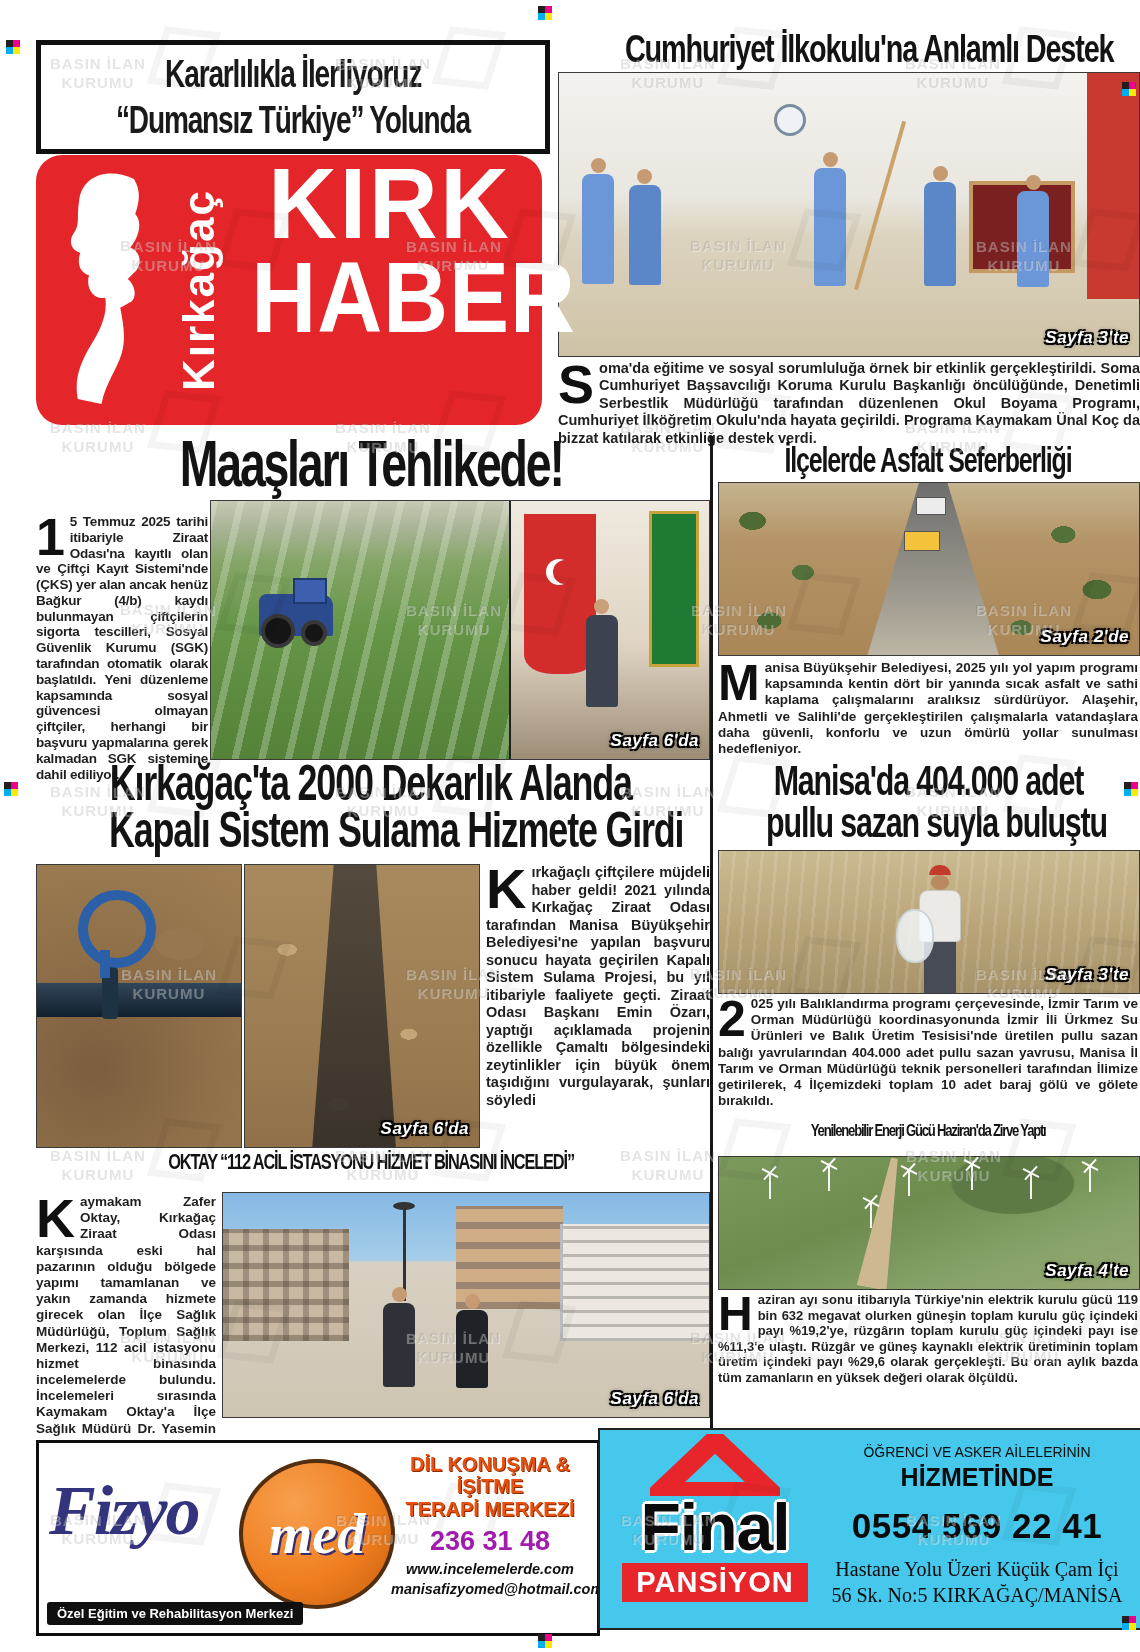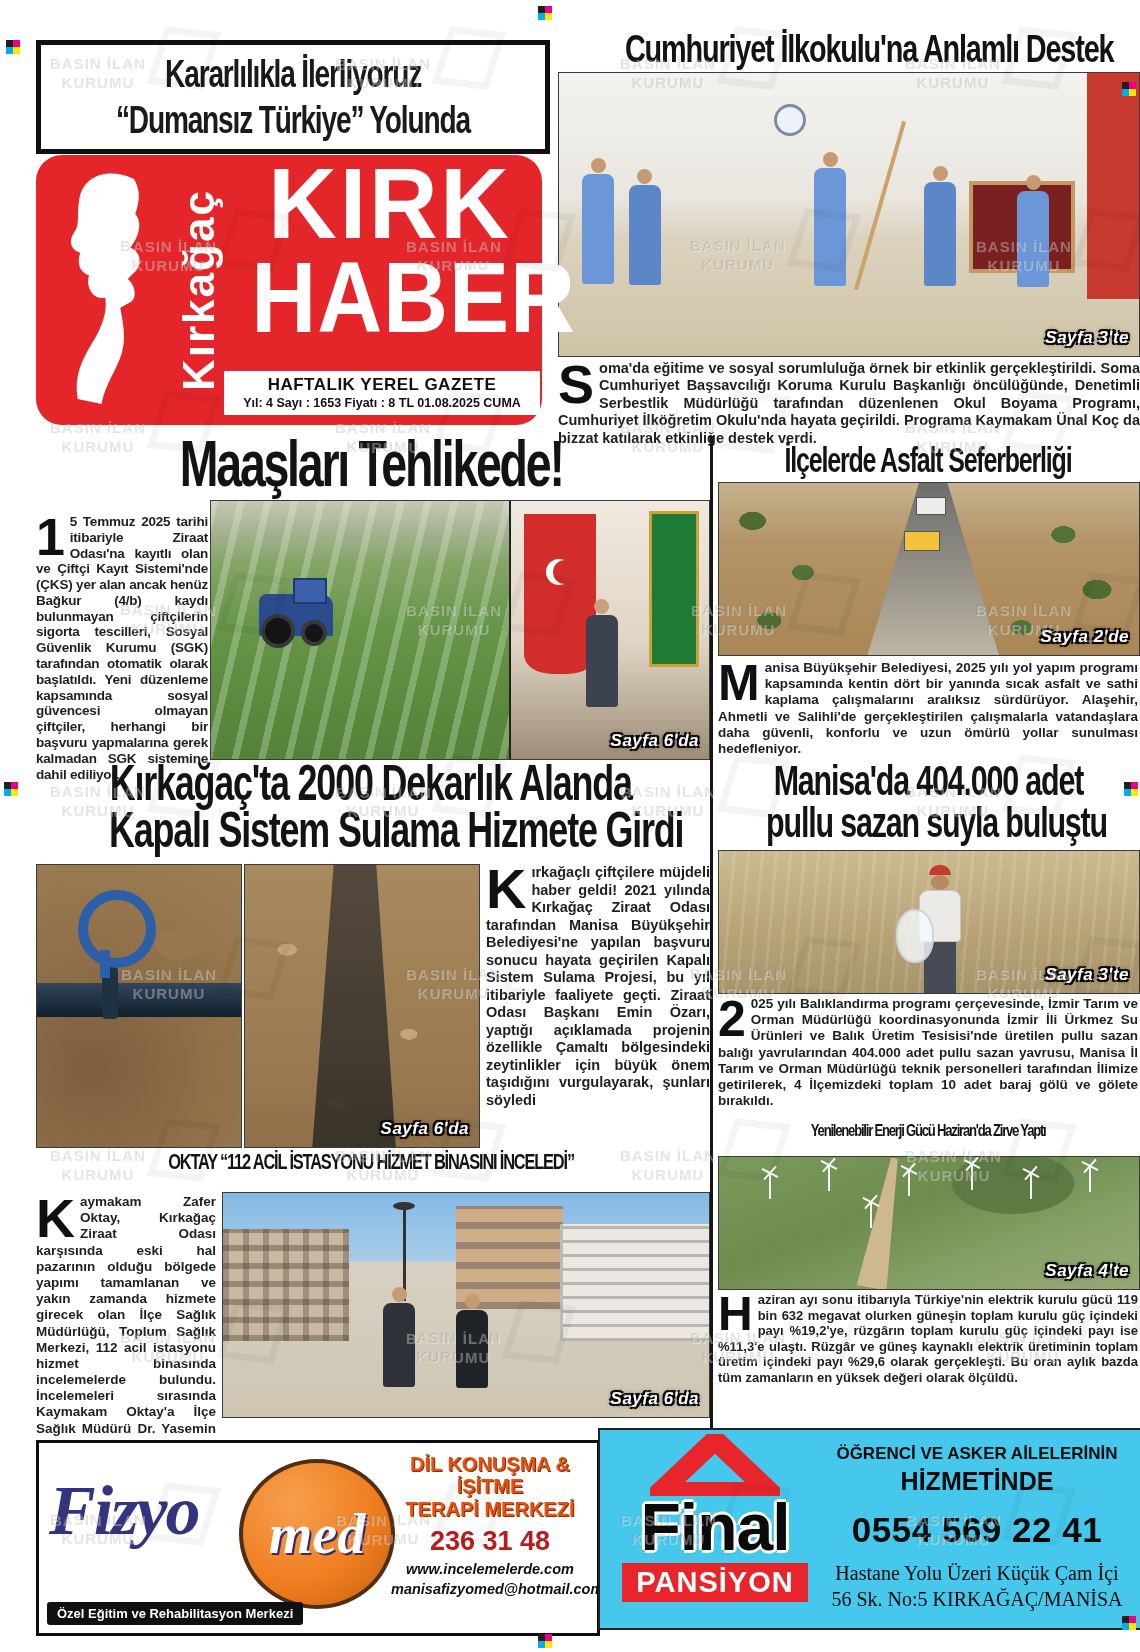--- a/index.html
+++ b/index.html
@@ -128,34 +128,34 @@
       border:3px solid #0d0d0d;z-index:2;}
   .fz-brand{position:absolute;left:10px;top:28px;font-family:"Liberation Serif",serif;font-style:italic;
       font-weight:700;font-size:70px;color:#34347e;letter-spacing:-2px;}
   .fz-circle{position:absolute;left:200px;top:16px;width:148px;height:142px;border-radius:50%;
       background:radial-gradient(circle at 34% 28%,#f7a04e,#ef7d1f 58%,#c45f0e 100%);
       border:4px solid #512e10;display:flex;align-items:center;justify-content:center;}
   .fz-med{font-family:"Liberation Serif",serif;font-style:italic;font-weight:700;font-size:56px;color:#fff;
       text-shadow:2px 2px 0 #3a2a6e;}
   .fz-right{position:absolute;left:352px;top:10px;width:198px;text-align:center;}
   .fz-l1,.fz-l2{font-weight:900;font-size:20px;line-height:1.12;color:#e8500f;text-shadow:1px 1px 0 #8c2c00;}
-  .fz-phone{font-weight:900;font-size:27px;color:#b91c1c;margin-top:6px;}
+  .fz-phone{font-weight:900;font-size:27px;color:#a21caf;margin-top:6px;}
   .fz-web,.fz-mail{font-weight:800;font-size:14.5px;font-style:italic;color:#101010;margin-top:4px;}
   .fz-foot{position:absolute;left:8px;bottom:8px;background:#101010;color:#fff;font-size:13px;font-weight:800;
       padding:4px 10px;border-radius:3px;}
   .ad-final{position:absolute;left:598px;top:1428px;width:541px;height:198px;background:#45c8ec;
       border:2px solid #222;z-index:2;}
   .fn-left{position:absolute;left:10px;top:4px;width:210px;text-align:center;}
   .fn-roof{display:block;margin:0 auto;}
   .fn-brand{font-size:66px;font-weight:900;color:#0b0b0b;line-height:.95;letter-spacing:-1px;
       text-shadow:-3px 0 #fff,3px 0 #fff,0 -3px #fff,0 3px #fff,-2px -2px #fff,2px 2px #fff;}
   .fn-sub{display:inline-block;background:#e8252b;color:#fff;font-weight:900;font-size:29px;
       padding:3px 14px;letter-spacing:1px;margin-top:4px;}
   .fn-right{position:absolute;left:222px;top:14px;width:310px;text-align:center;color:#0b0b0b;}
-  .fn-l1{font-size:17px;font-weight:700;}
+  .fn-l1{font-size:14px;font-weight:400;}
   .fn-l2{font-size:25px;font-weight:900;margin-top:3px;}
   .fn-phone{font-size:35px;font-weight:900;margin-top:14px;letter-spacing:.5px;}
   .fn-addr{font-family:"Liberation Serif",serif;font-size:20px;margin-top:10px;line-height:1.3;}
 </style>
 </head>
 <body>
 
 <div class="page">
 
   <div id="watermarks">
@@ -354,24 +354,20 @@
   </div>
 
   <div class="logo">
     <svg style="position:absolute;left:8px;top:8px" width="150" height="252" viewBox="0 0 120 200">
       <path fill="#ffffff" d="M72 12 C50 2 30 10 28 30 C26 42 29 48 24 55 C19 62 22 69 29 71 C26 80 29 87 36 89 C33 100 40 109 49 107 C51 120 45 133 38 144 C29 159 24 172 27 188 L46 192 C49 176 58 165 62 152 C66 139 63 126 61 115 L70 110 C75 105 72 96 67 92 L74 85 C79 78 76 69 69 67 C76 58 79 47 73 40 C76 31 78 22 72 12 Z"></path>
       <path fill="#ffffff" d="M80 150 C86 146 94 148 96 154 C98 160 92 166 85 164 C78 162 76 154 80 150 Z" opacity=".0"></path>
     </svg>
     <div class="logo-city">Kırkağaç</div>
     <div class="logo-kirk">KIRK</div>
     <div class="logo-haber">HABER</div>
-    <div class="logo-strip">
-      <div class="strip1">HAFTALIK YEREL GAZETE</div>
-      <div class="strip2">Yıl: 4      Sayı : 1653   Fiyatı : 8 TL   01.08.2025 CUMA</div>
-    </div>
   </div>
 
   <div class="hl" style="left:556px;top:28px;width:584px;font-size:37px">
     <span class="cond">Cumhuriyet İlkokulu'na Anlamlı Destek</span>
   </div>
   <figure class="photo ph-school" style="left:558px;top:72px;width:580px;height:283px;margin:0">
     <div class="redwall"></div>
     <div class="board"></div>
     <div class="clock"></div>
     <div class="broom"></div>

